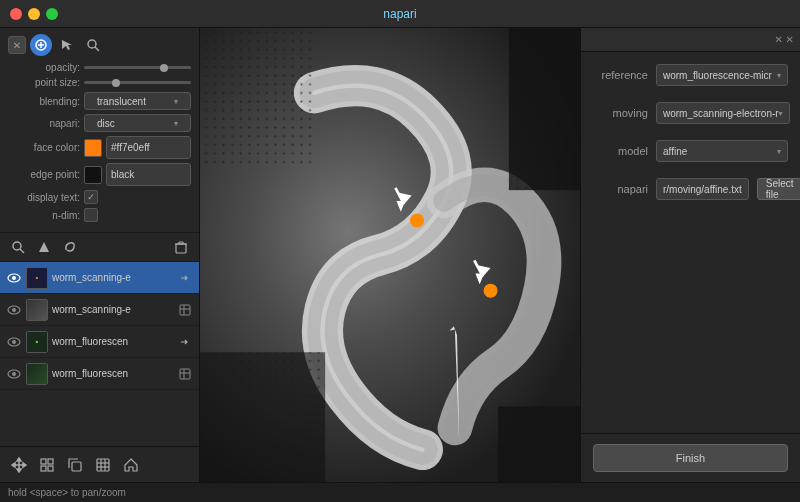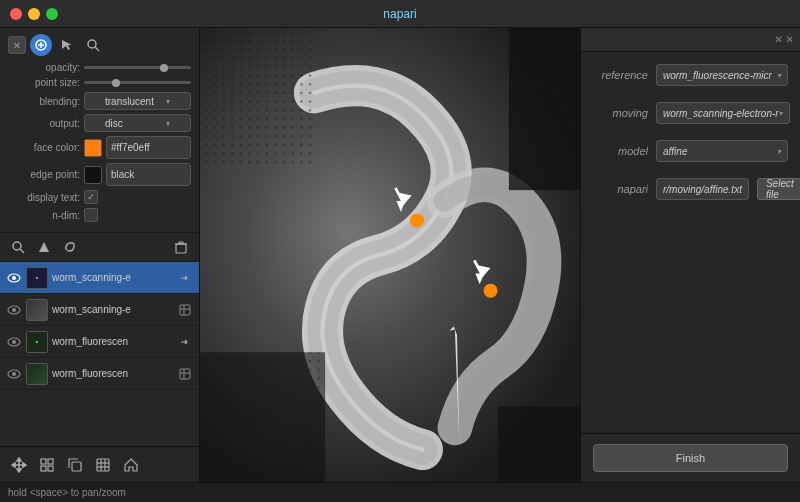--- a/index.html
+++ b/index.html
@@ -133,21 +133,21 @@
       left: 75%;
       transform: translateX(-50%);
     }
     .prop-select {
       flex: 1;
       background: #3a3a3a;
       border: 1px solid #555;
       border-radius: 3px;
       color: #ccc;
       font-size: 10px;
-      padding: 1px 20px;
+      padding: 1px 12px;
       display: flex;
       align-items: center;
       justify-content: space-between;
       cursor: pointer;
       height: 18px;
     }
     .prop-select-arrow { font-size: 8px; color: #888; }
 
     .color-swatch {
       width: 18px; height: 18px;
@@ -346,21 +346,20 @@
       flex: 1;
       padding: 12px;
       display: flex;
       flex-direction: column;
       gap: 16px;
     }
     .rp-row {
       display: flex;
       align-items: center;
       gap: 8px;
-      font-style: italic;
     }
     .rp-label {
       width: 55px;
       font-size: 11px;
       color: #999;
       text-align: right;
       flex-shrink: 0;
     }
     .rp-select {
       flex: 1;
@@ -486,21 +485,21 @@
 
       <div class="prop-row">
         <span class="prop-label">blending:</span>
         <div class="prop-select">
           <span>translucent</span>
           <span class="prop-select-arrow">▾</span>
         </div>
       </div>
 
       <div class="prop-row">
-        <span class="prop-label">output:</span>
+        <span class="prop-label">napari:</span>
         <div class="prop-select">
           <span>disc</span>
           <span class="prop-select-arrow">▾</span>
         </div>
       </div>
 
       <div class="prop-row">
         <span class="prop-label">face color:</span>
         <div class="color-swatch" style="background: #ff7e0e;"></div>
         <div class="prop-value">

